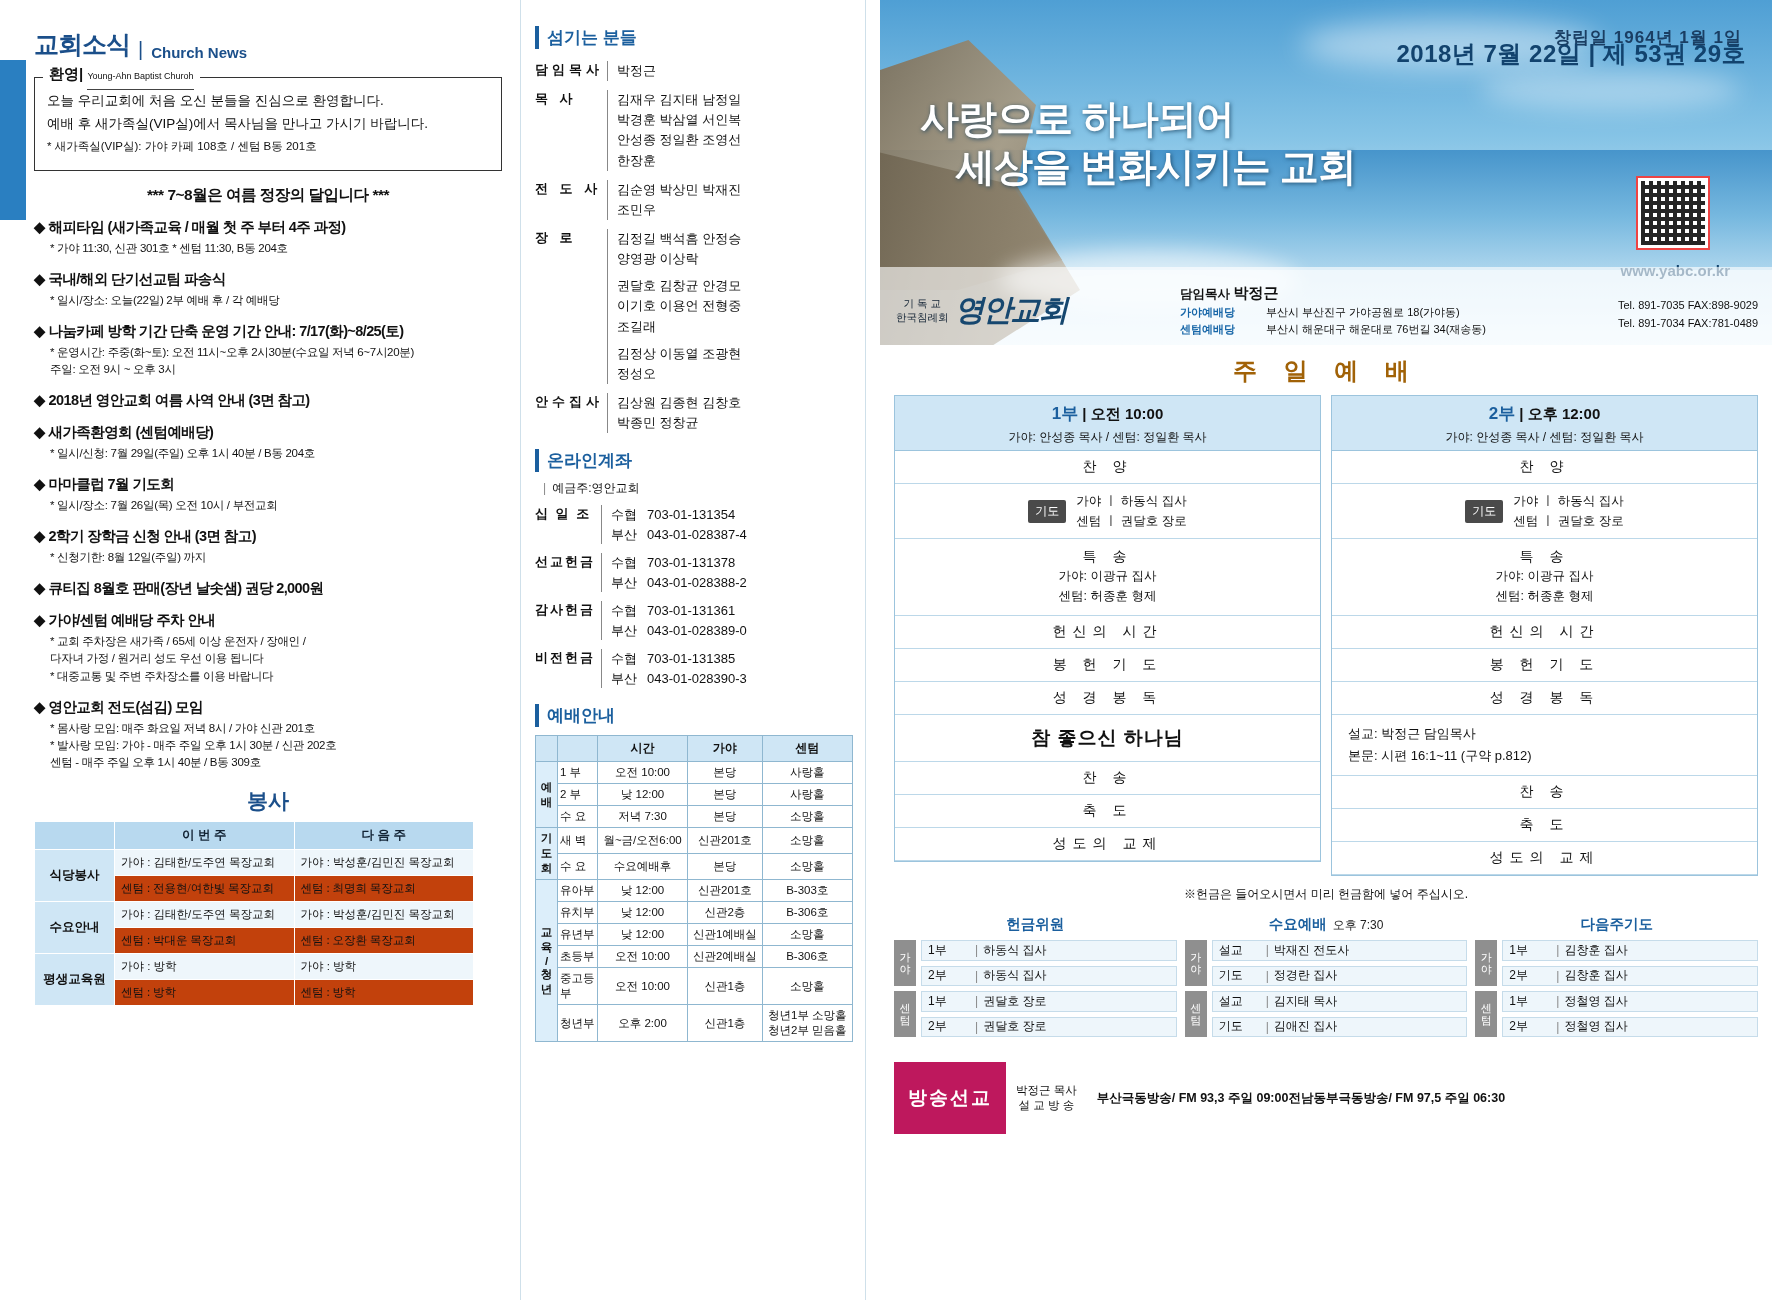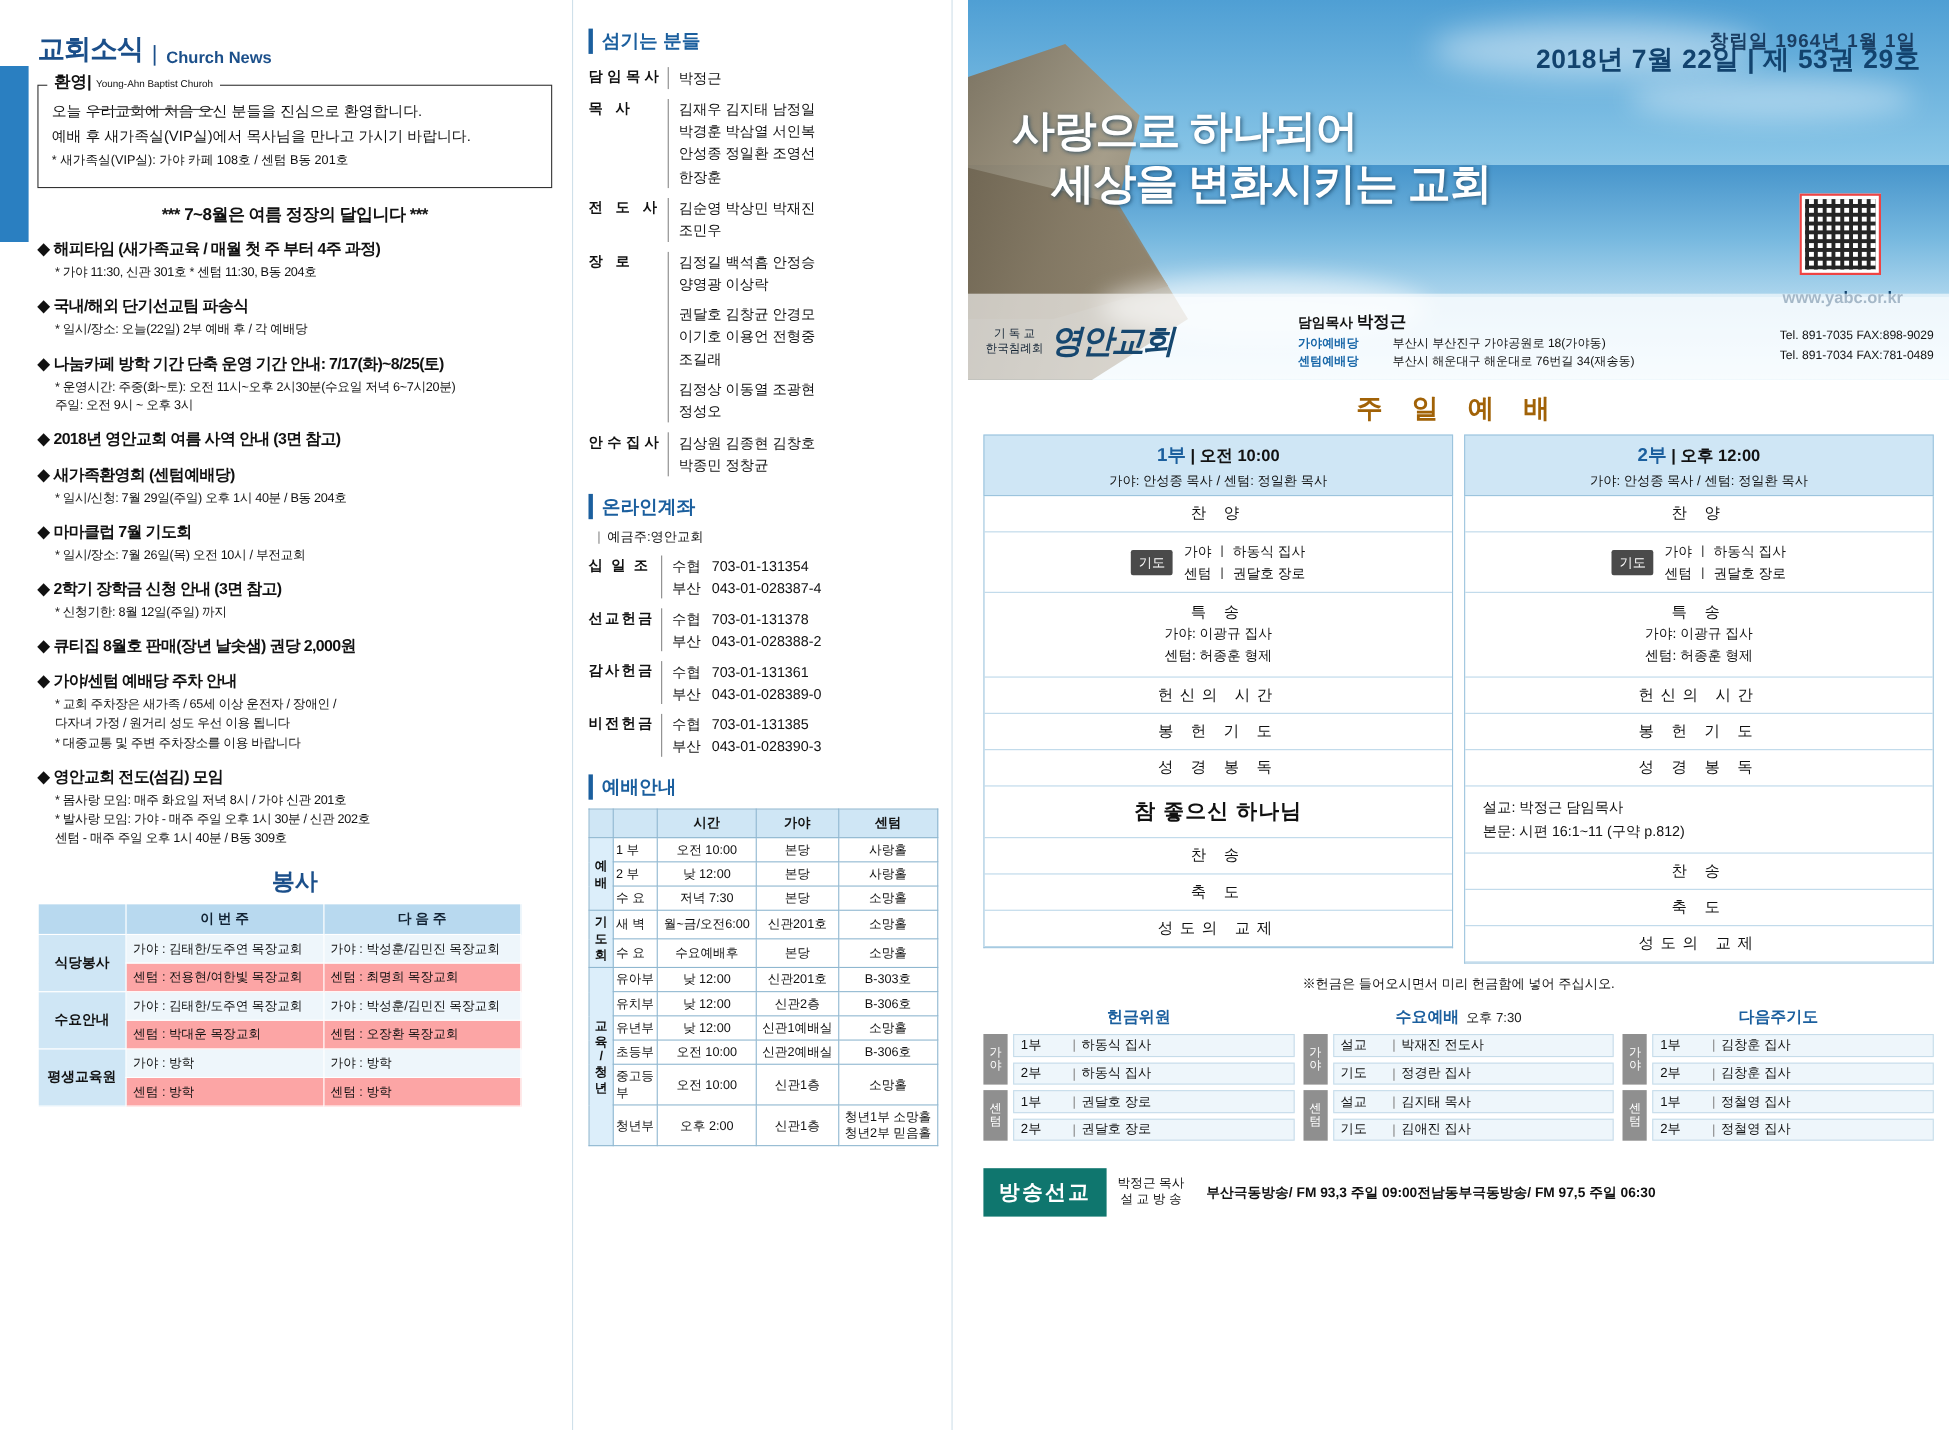--- a/index.html
+++ b/index.html
@@ -21,38 +21,38 @@
   }
   .left-bar { position:absolute; left:0; top:60px; width:26px; height:160px; background:#2a7fc1; }
 
   .news-head { display:flex; align-items:flex-end; gap:8px; margin-bottom:10px; }
   .news-head .ko { font-size:25px; font-weight:bold; color:#1b4f8a; letter-spacing:-1px; }
   .news-head .sep { color:#1b4f8a; font-size:20px; }
   .news-head .en { font-size:15px; color:#1b4f8a; font-weight:bold; }
 
   .welcome-box { border:1px solid #333; padding:10px 12px 12px 12px; position:relative; margin-top:16px; }
   .welcome-tag { position:absolute; top:-13px; left:8px; background:#fff; padding:0 6px; font-size:15px; font-weight:bold; color:#111; }
-  .welcome-tag .small { font-size:9px; font-weight:normal; letter-spacing:0; border-bottom:1px solid #444; padding-bottom:18px;}
+  .welcome-tag .small { font-size:9px; font-weight:normal; letter-spacing:0; border-bottom:1px solid #444; padding-bottom:8px;}
   .welcome-box p { margin:3px 0; font-size:13.5px; line-height:1.45; }
   .welcome-box .note { font-size:11.5px; margin-top:5px; }
 
   .month-title { text-align:center; font-size:15.5px; font-weight:bold; margin:14px 0 12px 0; letter-spacing:-0.5px;}
 
   .item { margin-bottom:13px; }
   .item .t { font-size:14.5px; font-weight:bold; letter-spacing:-0.6px; line-height:1.3;}
   .item .t .dia { color:#111; margin-right:4px; }
   .item .s { font-size:11.5px; margin-top:3px; line-height:1.5; padding-left:16px; letter-spacing:-0.3px;}
 
   
   .vol-title { text-align:center; font-size:21px; font-weight:bold; color:#1b4f8a; margin:16px 0 6px 0; }
   table.vol { border-collapse:collapse; width:440px; font-size:11.5px; }
   table.vol th { background:#b8d9ef; color:#123; font-weight:bold; border:1px solid #fff; padding:5px 4px; font-size:12.5px;}
   table.vol td { border:1px solid #fff; padding:5px 6px; background:#eef6fb; }
   table.vol td.lbl { background:#cfe6f5; font-weight:bold; text-align:center; width:80px; font-size:12.5px;}
-  table.vol tr.alt td { background:#fca5a5; }
+  table.vol tr.alt td { background:#c2410c;font-family:Liberation Serif, serif; }
 
   
   .col-mid {
     position:absolute; left:520px; top:0; width:345px; height:1300px;
     padding:26px 14px 10px 14px;
     border-left:1px solid #cfe0ea;
   }
   .mid-h { font-size:17px; font-weight:bold; color:#1b5f9e; border-left:4px solid #1b5f9e; padding-left:8px; margin-bottom:12px; }
   .mid-h2 { font-size:17px; font-weight:bold; color:#1b5f9e; border-left:4px solid #1b5f9e; padding-left:8px; margin:16px 0 8px 0; }
   .srow { display:flex; margin-bottom:9px; font-size:13px; }
@@ -139,21 +139,21 @@
   .bot-title .tm { font-size:12px; color:#222; font-weight:normal; margin-left:6px;}
   .bot-rows { display:flex; gap:5px; }
   .bot-side { display:flex; flex-direction:column; gap:5px; justify-content:space-between;}
   .sidecell { background:#8f8f8f; color:#fff; font-size:11px; width:22px; height:46px; display:flex; flex-direction:column; align-items:center; justify-content:center; line-height:1.1;}
   .bot-lines { flex:1; display:flex; flex-direction:column; gap:5px;}
   .bline { background:#eef6fb; border:1px solid #c6dcea; font-size:12px; padding:4px 6px; height:20.5px; display:flex; align-items:center; }
   .bline .k { min-width:42px; }
   .bline .bar { color:#888; margin:0 5px;}
 
   .broadcast { display:flex; align-items:center; gap:10px; padding:10px 14px 0 14px; margin-top:10px;}
-  .bc-badge { background:#0f766e; color:#fff; font-size:19px; font-weight:bold; padding:9px 14px; letter-spacing:2px;}
+  .bc-badge { background:#be185d; color:#fff; font-size:19px; font-weight:bold; padding:23px 14px; letter-spacing:2px;}
   .bc-sub { font-size:11.5px; line-height:1.35; text-align:center;}
   .bc-item { font-size:12.5px; font-weight:bold; }
 
   .divider-v { position:absolute; left:865px; top:0; width:1px; height:1300px; background:#cfe0ea; }
 </style>
 </head>
 <body>
 
 <div class="page">
 

